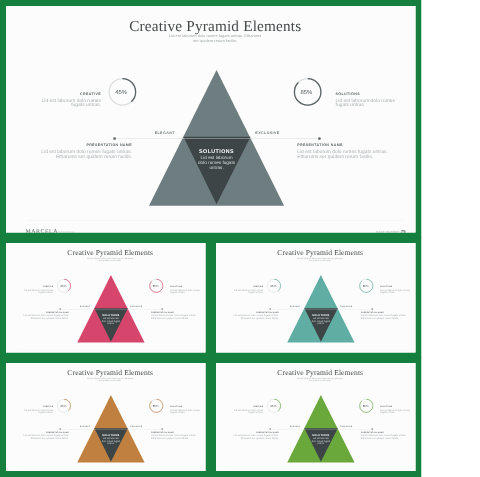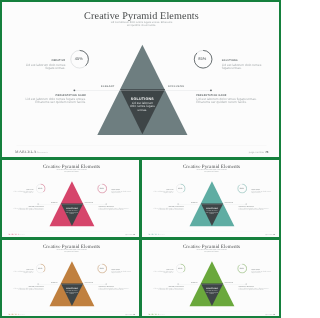--- a/index.html
+++ b/index.html
@@ -2,21 +2,21 @@
 <html><head>
 <meta charset="utf-8">
 <style>
   html,body{margin:0;padding:0;background:#ffffff;}
   body{width:281px;height:318px;overflow:hidden;
        font-family:"Liberation Sans",sans-serif;
        -webkit-font-smoothing:antialiased;text-rendering:geometricPrecision;}
   .page{position:relative;width:281px;height:318px;background:#ffffff;}
 
   
-  .frame{position:absolute;box-sizing:border-box;border:2px solid #15803d;
+  .frame{position:absolute;box-sizing:border-box;border:4px solid #15803d;
          background:#fdfdfd;overflow:hidden;}
   .hero{left:0;top:0;width:281px;height:159px;}
   .tb{width:141px;}
   #t1{left:0;top:158px;height:81px;}
   #t2{left:140px;top:158px;height:81px;}
   #t3{left:0;top:238px;height:80px;}
   #t4{left:140px;top:238px;height:80px;}
 
   
   .slide{position:absolute;left:0;top:0;width:960px;height:540px;

